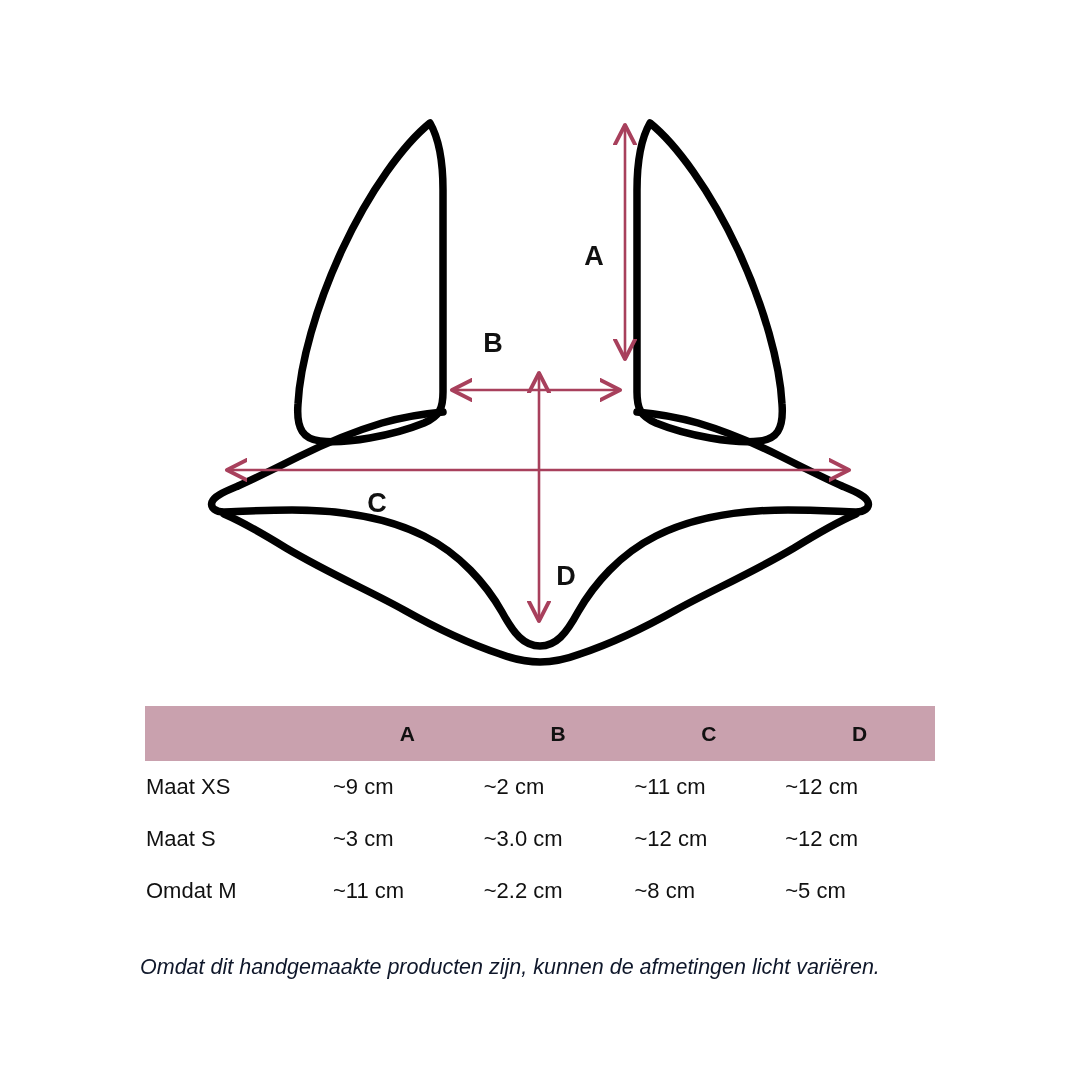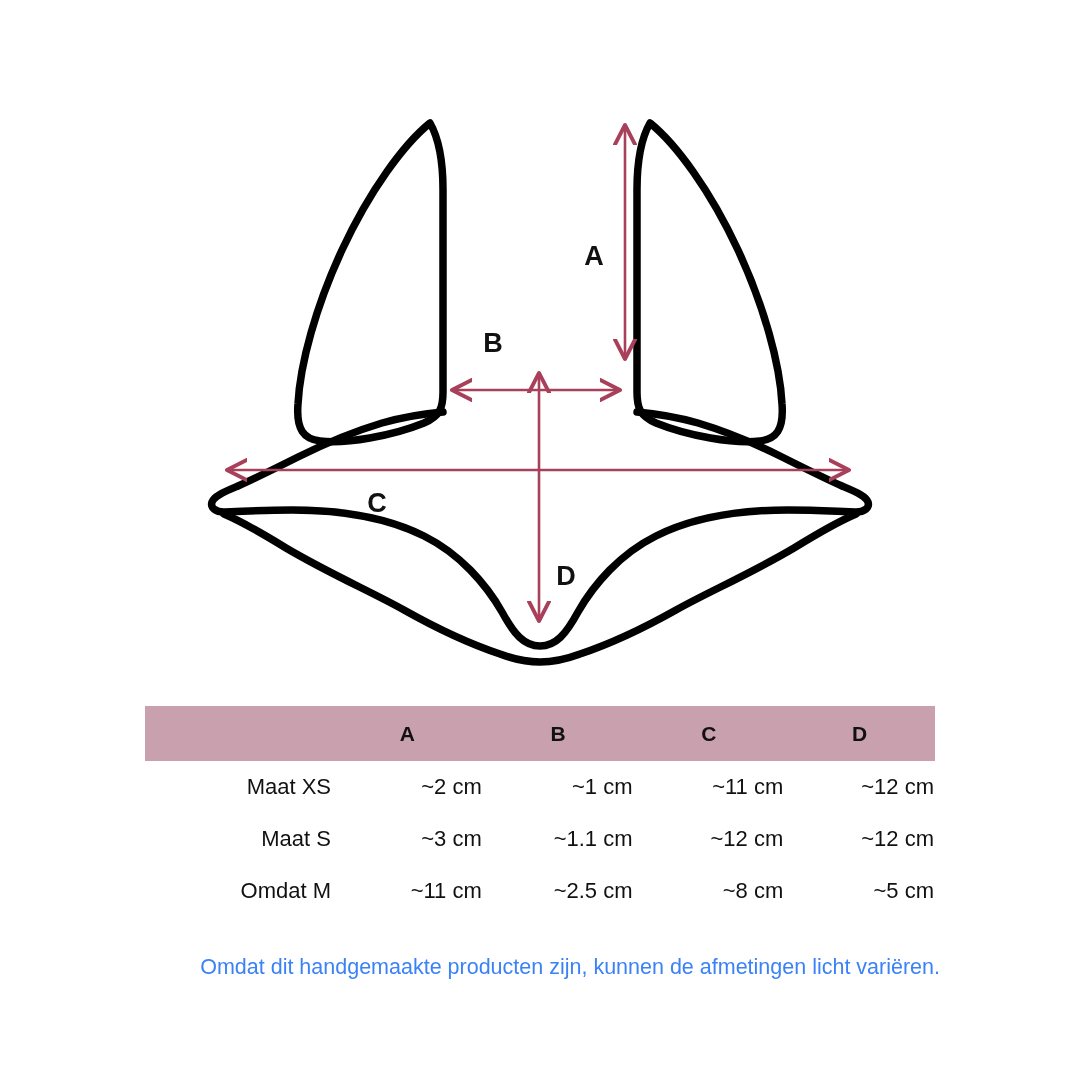--- a/index.html
+++ b/index.html
@@ -59,39 +59,40 @@
     text-align: center;
     vertical-align: middle;
     border: none;
   }
   table.size-table thead th.col-label {
     width: 185px;
   }
   table.size-table tbody td {
     height: 50px;
     font-size: 22px;
-    text-align: right;
+    text-align: left;
     vertical-align: middle;
     color: #111111;
     border: none;
   }
   table.size-table tbody td.row-label {
     font-size: 22px;
   }
 
   
   .footnote {
     position: absolute;
     left: 140px;
     top: 952px;
     width: 800px;
-    text-align: right;
+    text-align: left;
     font-size: 21.5px;
+    font-style: italic;
     line-height: 1.42;
-    color: #3b82f6;
+    color: #0f172a;
   }
 </style>
 </head>
 <body>
 
 <div class="page">
 
   <div class="diagram-wrap">
     <svg width="1080" height="640" viewBox="0 0 1080 640" xmlns="http://www.w3.org/2000/svg">
       <defs>
@@ -179,36 +180,36 @@
           <th class="col-label"></th>
           <th>A</th>
           <th>B</th>
           <th>C</th>
           <th>D</th>
         </tr>
       </thead>
       <tbody>
         <tr>
           <td class="row-label">Maat XS</td>
+          <td>~9 cm</td>
           <td>~2 cm</td>
-          <td>~1 cm</td>
           <td>~11 cm</td>
           <td>~12 cm</td>
         </tr>
         <tr>
           <td class="row-label">Maat S</td>
           <td>~3 cm</td>
-          <td>~1.1 cm</td>
+          <td>~3.0 cm</td>
           <td>~12 cm</td>
           <td>~12 cm</td>
         </tr>
         <tr>
           <td class="row-label">Omdat M</td>
           <td>~11 cm</td>
-          <td>~2.5 cm</td>
+          <td>~2.2 cm</td>
           <td>~8 cm</td>
           <td>~5 cm</td>
         </tr>
       </tbody>
     </table>
   </div>
 
   <div class="footnote">Omdat dit handgemaakte producten zijn, kunnen de afmetingen licht variëren.</div>
 
 </div>

